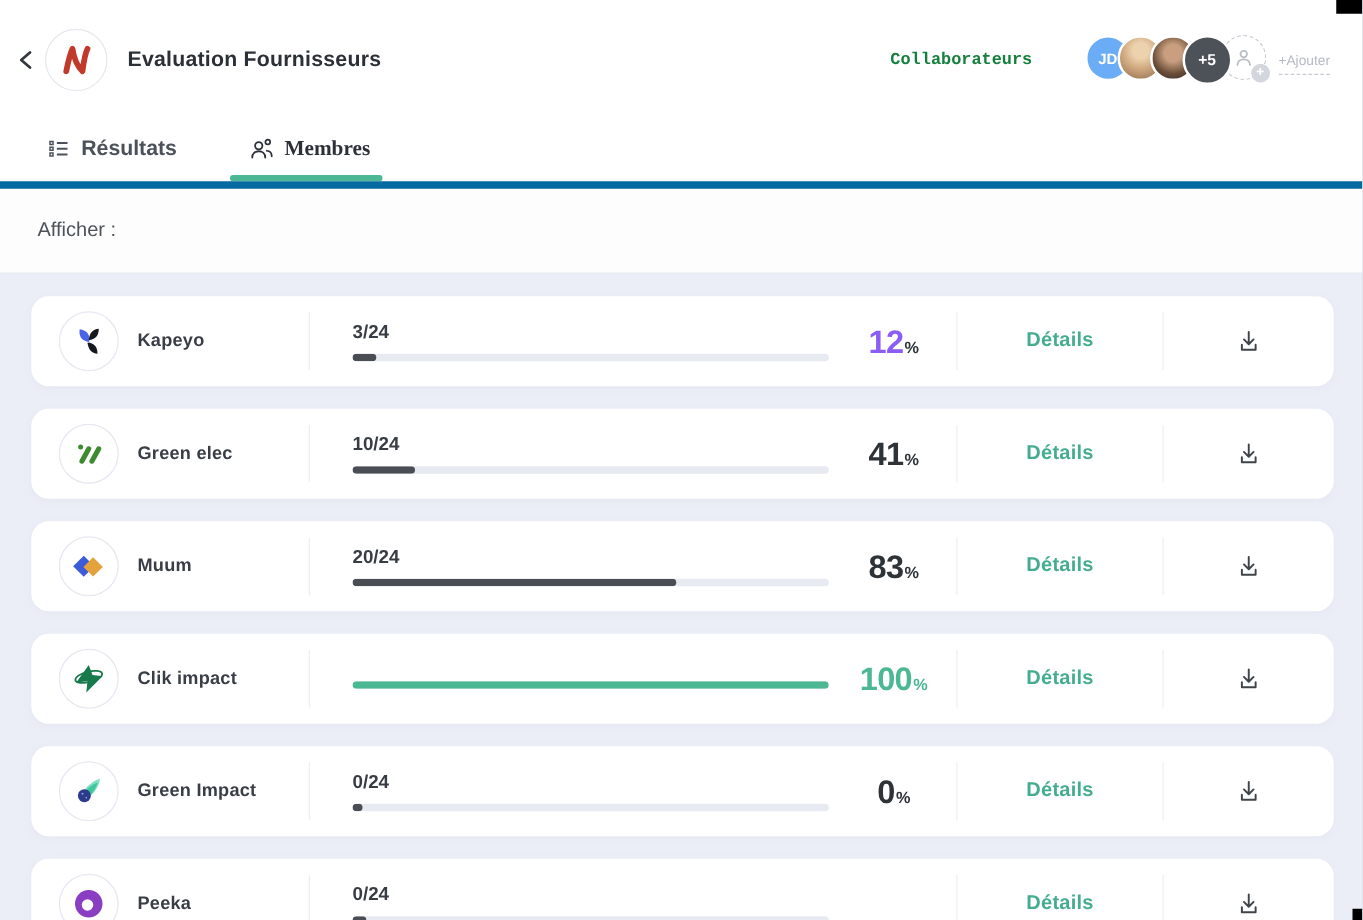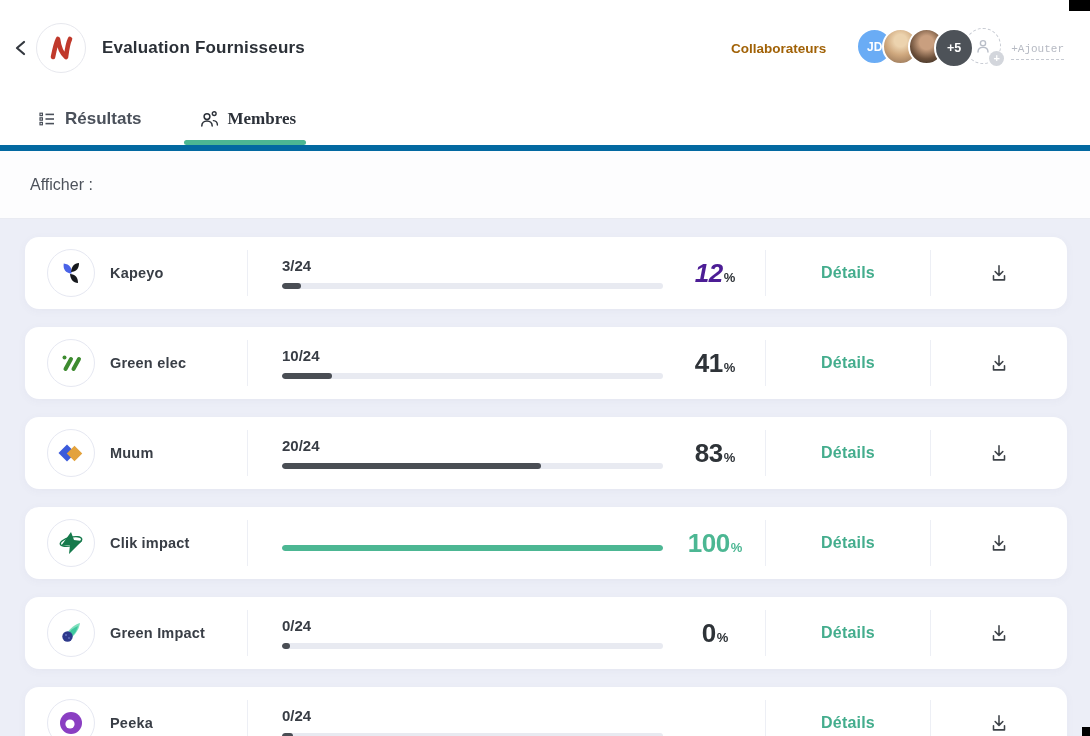--- a/index.html
+++ b/index.html
@@ -7,30 +7,30 @@
   body { font-family:"Liberation Sans","DejaVu Sans",sans-serif; }
   .screen { position:relative; width:1090px; height:736px; background:#eceef7; overflow:hidden; margin:0 auto; }
 
   
   .header { position:relative; height:145px; background:#ffffff; }
   .header-top { display:flex; align-items:center; height:96px; padding:0 26px 0 8px; }
   .back-btn { width:26px; height:26px; display:flex; align-items:center; justify-content:center; cursor:pointer; }
   .app-logo { width:50px; height:50px; border-radius:50%; background:#fff; border:1px solid #e7e8ee; display:flex; align-items:center; justify-content:center; margin-left:2px; }
   .page-title { font-size:17px; font-weight:700; color:#2b3037; letter-spacing:.2px; margin-left:16px; }
   .header-right { margin-left:auto; display:flex; align-items:center; }
-  .collab-label { font-size:13.5px; font-weight:700; color:#a16207; margin-right:30px; }
+  .collab-label { font-size:13.5px; font-weight:700; color:#15803d; margin-right:42px;font-family:Liberation Mono, monospace; }
   .avatar-stack { display:flex; align-items:flex-start; }
   .avatar { width:37px; height:37px; border-radius:50%; border:2px solid #fff; display:flex; align-items:center; justify-content:center; font-size:12px; font-weight:700; color:#fff; position:relative; }
   .avatar.initials { background:#6aacf5; z-index:1; }
   .avatar.photo1 { background:radial-gradient(circle at 50% 32%, #ecd3ae 22%, #cfa87e 52%, #8a6a4e 100%); margin-left:-11px; z-index:2; }
   .avatar.photo2 { background:radial-gradient(circle at 50% 38%, #c99f7f 26%, #6b4f3a 62%, #2c251f 100%); margin-left:-11px; z-index:3; }
   .avatar.more { background:#4d5258; margin-left:-11px; z-index:5; width:40px; height:40px; font-size:12.5px; }
   .avatar.dashed { background:transparent; border:1.5px dashed #c6cad2; margin-left:-9px; z-index:4; width:36px; height:36px; }
   .plus-badge { position:absolute; right:-4px; bottom:-3px; width:15px; height:15px; border-radius:50%; background:#d3d6dc; color:#fff; font-size:11px; font-weight:700; display:flex; align-items:center; justify-content:center; line-height:1; }
-  .add-wrap { margin-left:10px; text-align:center; cursor:pointer;font-family:Liberation Mono, monospace; }
+  .add-wrap { margin-left:10px; text-align:center; cursor:pointer; }
   .add-label { font-size:11px; color:#b6bac3; border-bottom:1.5px dashed #c6cad2; padding-bottom:4px; }
 
   
   .tabs { display:flex; align-items:flex-end; gap:58px; padding-left:38px; height:49px; }
   .tab { display:flex; align-items:center; gap:9px; padding-bottom:16px; position:relative; cursor:pointer; }
   .tab .tab-label { font-size:17px; font-weight:700; color:#4b515b; }
   .tab.active .tab-label { color:#2c3139;font-family:Liberation Serif, serif; }
   .tab.active::after { content:""; position:absolute; left:-16px; right:-10px; bottom:0; height:5px; border-radius:4px; background:#4cb793; }
 
   
@@ -142,21 +142,21 @@
         <span class="company-name">Kapeyo</span>
       </div>
       <div class="v-div"></div>
       <div class="col-progress">
         <div class="frac">3/24</div>
         <div class="track">
             <div class="bar" style="width: 5%; background: rgb(74, 78, 84);"></div>
           </div>
       </div>
       <div class="col-percent">
-        <span class="pct-num" style="color: #4c1d95; font-style: italic;">12</span>
+        <span class="pct-num" style="color: #8b5cf6;">12</span>
         <span class="pct-unit" style="color: rgb(46, 51, 56);">%</span>
       </div>
       <div class="v-div"></div>
       <div class="col-details"><span class="details-link">Détails</span></div>
       <div class="v-div"></div>
       <div class="col-download">
         <div class="dl-btn">
           <svg width="22" height="22" viewBox="0 0 24 24">
             <path d="M6 15 v4.5 h12 V15" fill="none" stroke="#3f444a" stroke-width="1.7" stroke-linecap="round" stroke-linejoin="round"></path>
             <path d="M12 4 v10 M7.8 10.4 L12 14.6 L16.2 10.4" fill="none" stroke="#3f444a" stroke-width="1.7" stroke-linecap="round" stroke-linejoin="round"></path>

